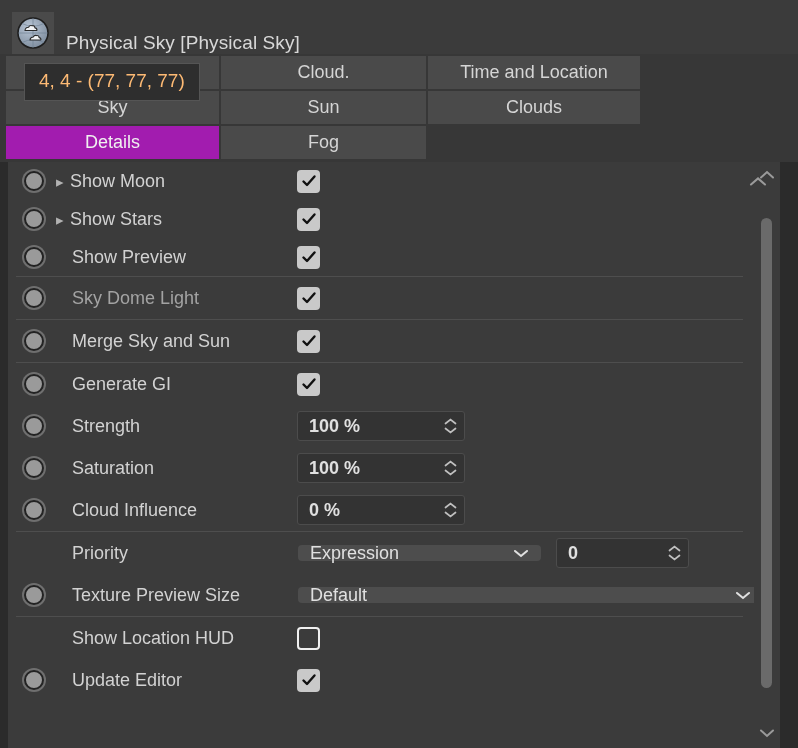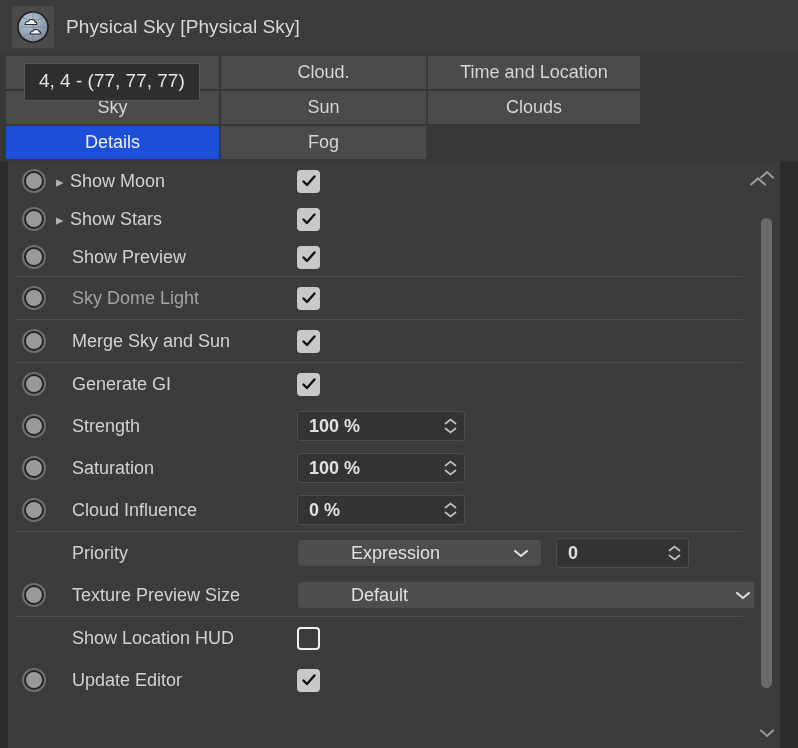--- a/index.html
+++ b/index.html
@@ -13,21 +13,21 @@
     position: relative;
     width: 798px; height: 748px;
     background: #373737;
   }
 
   
   .header {
     position: absolute; left: 0; top: 0;
     width: 798px; height: 54px;
     background: #3b3b3b;
-    display: flex; align-items: center;
+    display: flex; align-items: flex-end;
   }
   .obj-icon {
     width: 42px; height: 42px;
     margin-left: 12px;
     background: #4a4a4a;
     display: flex; align-items: center; justify-content: center;
   }
   .obj-icon svg { display:block; }
   .obj-title {
     margin-left: 12px;
@@ -47,30 +47,30 @@
     gap: 2px 2px;
   }
   .tab {
     background: #4a4a4a;
     color: #d5d5d5;
     font-size: 18px;
     display: flex; align-items: center; justify-content: center;
     white-space: nowrap;
     cursor: default;
   }
-  .tab.active { background: #1d4ed8; color: #f0f0f0; }
+  .tab.active { background: #a21caf; color: #f0f0f0; }
   .tab.empty { background: transparent; }
 
   
   .tooltip {
     position: absolute;
     left: 24px; top: 63px;
     background: #2e2e2e;
     border: 1px solid #555;
-    color: #e5e5e5;
+    color: #fdba74;
     font-size: 19px;
     padding: 6px 14px 8px 14px;
     white-space: nowrap;
     z-index: 50;
   }
 
   
   .body {
     position: absolute;
     left: 0; top: 162px;
@@ -174,27 +174,26 @@
   .spin {
     position: absolute; right: 7px; top: 50%;
     transform: translateY(-50%);
     display: flex; flex-direction: column;
     align-items: center; gap: 2px;
     cursor: default;
   }
 
   
   .dropdown {
-    height: 26px;
+    height: 16px;
     background: #4d4d4d;
     border-radius: 4px;
     display: flex; align-items: center;
     position: relative;
     cursor: default;
-    padding-left: 41px;
   }
   .dropdown .val { color: #e0e0e0; font-size: 18px; padding-left: 12px; }
   .dropdown .dd-arrow {
     position: absolute; right: 12px; top: 50%;
     transform: translateY(-50%);
   }
 
   .row-check .ctl { position: absolute; left: 289px; }
   .row-num  .ctl { position: absolute; left: 289px; width: 168px; }
 

